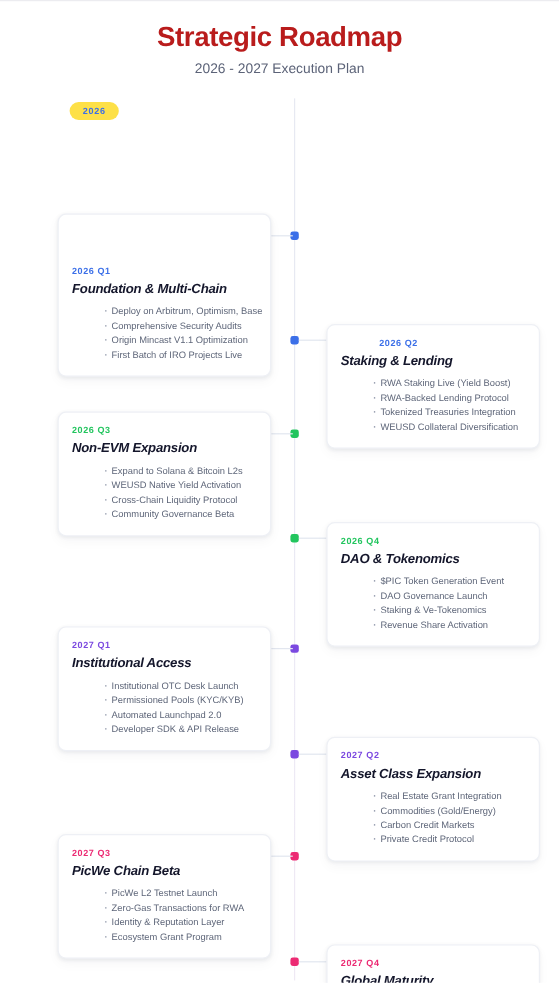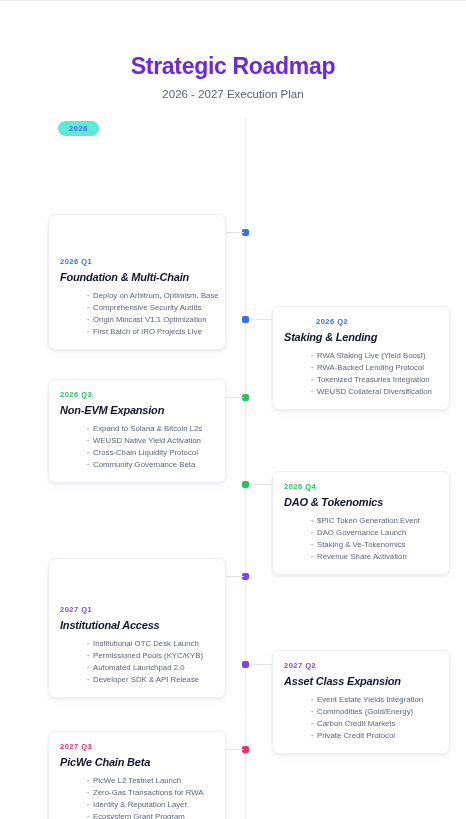--- a/index.html
+++ b/index.html
@@ -20,24 +20,23 @@
     background: #ffffff;
     border-top: 1px solid #ececf0;
   }
 
   
   .header { padding-top: 16px; text-align: center; }
 
   .header-title {
     font-size: 23px;
     font-weight: bold;
-    color: #6d28d9;
+    color: #b91c1c;
     letter-spacing: -0.3px;
     line-height: 1.2;
-    margin-top: 36px;
   }
 
   .header-subtitle {
     margin-top: 7px;
     font-size: 11.5px;
     color: #5c6378;
     font-weight: normal;
   }
 
   
@@ -138,21 +137,21 @@
 
   <div class="header">
     <div class="header-title">Strategic Roadmap</div>
     <div class="header-subtitle">2026 - 2027 Execution Plan</div>
   </div>
 
   <div class="timeline">
 
     <div class="spine"></div>
 
-    <div class="year-pill year-2026" style="background: #5eead4; color: rgb(59, 111, 232);">2026</div>
+    <div class="year-pill year-2026" style="background: #fde047; color: rgb(59, 111, 232);">2026</div>
     <div class="year-pill year-2027" style="background: rgb(243, 236, 253); color: rgb(123, 73, 224);">2027</div>
 
     <div id="nodes">
         <div class="node" style="top: 111px; background: rgb(59, 111, 232);"></div>
         <div class="connector" style="top: 114px; left: 226px; width: 18px;"></div>
         <div class="node" style="top: 198px; background: rgb(59, 111, 232);"></div>
         <div class="connector" style="top: 201px; left: 249px; width: 23px;"></div>
         <div class="node" style="top: 276px; background: rgb(34, 197, 94);"></div>
         <div class="connector" style="top: 279px; left: 226px; width: 18px;"></div>
         <div class="node" style="top: 363px; background: rgb(34, 197, 94);"></div>
@@ -201,34 +200,34 @@
           <div class="card-quarter" style="color: rgb(34, 197, 94);">2026 Q4</div>
           <div class="card-title">DAO &amp; Tokenomics</div>
           <ul class="card-list">
             <li>$PIC Token Generation Event</li>
             <li>DAO Governance Launch</li>
             <li>Staking &amp; Ve-Tokenomics</li>
             <li>Revenue Share Activation</li>
           </ul>
         </div>
         <div class="card left" style="top: 440px;">
-          <div class="card-quarter" style="color: rgb(123, 73, 224); margin-top: 36px;">2027 Q1</div>
+          <div class="card-quarter" style="color: rgb(123, 73, 224);">2027 Q1</div>
           <div class="card-title">Institutional Access</div>
           <ul class="card-list">
             <li>Institutional OTC Desk Launch</li>
             <li>Permissioned Pools (KYC/KYB)</li>
             <li>Automated Launchpad 2.0</li>
             <li>Developer SDK &amp; API Release</li>
           </ul>
         </div>
         <div class="card right" style="top: 532px;">
           <div class="card-quarter" style="color: rgb(123, 73, 224);">2027 Q2</div>
           <div class="card-title">Asset Class Expansion</div>
           <ul class="card-list">
-            <li>Event Estate Yields Integration</li>
+            <li>Real Estate Grant Integration</li>
             <li>Commodities (Gold/Energy)</li>
             <li>Carbon Credit Markets</li>
             <li>Private Credit Protocol</li>
           </ul>
         </div>
         <div class="card left" style="top: 613px;">
           <div class="card-quarter" style="color: rgb(236, 42, 115);">2027 Q3</div>
           <div class="card-title">PicWe Chain Beta</div>
           <ul class="card-list">
             <li>PicWe L2 Testnet Launch</li>

